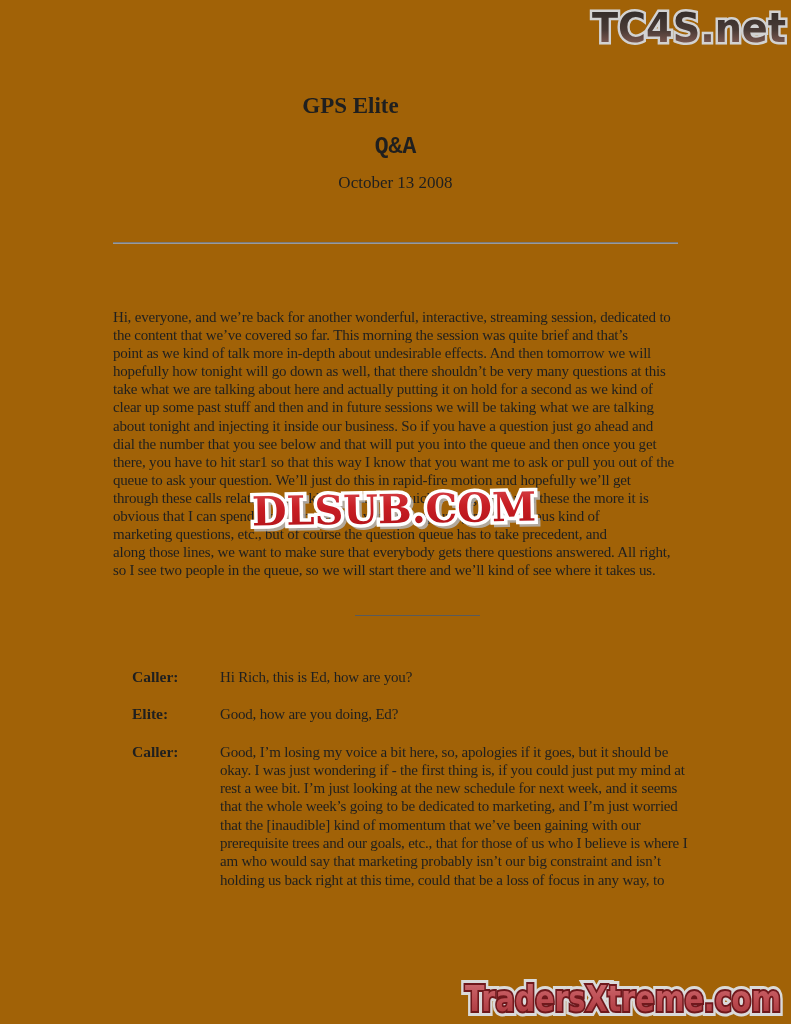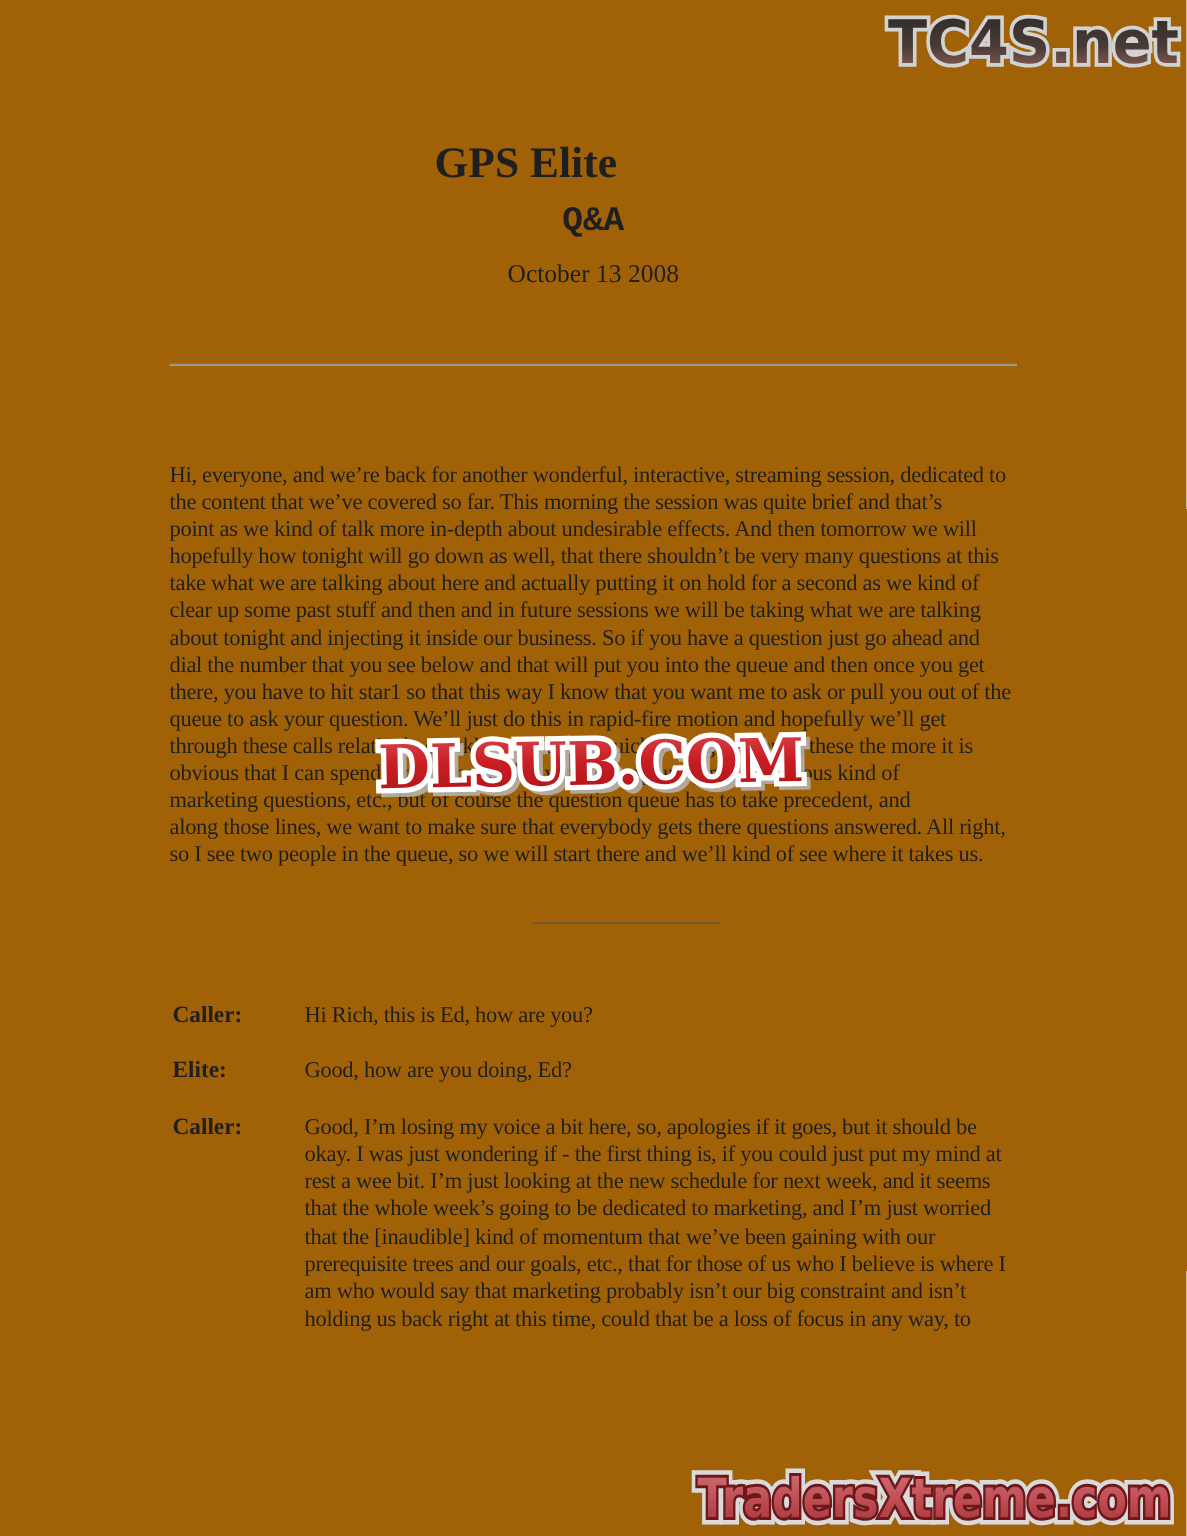--- a/index.html
+++ b/index.html
@@ -24,21 +24,21 @@
   }
   .hdr-text {
     font-family: "DejaVu Sans", sans-serif;
     font-weight: bold;
     font-size: 40px;
   }
 
   
   .title {
     left: 0; top: 93px; width: 701px; text-align: center;
-    font-size: 29px; font-weight: bold;
+    font-size: 23px; font-weight: bold;
   }
   .subtitle {
     left: 0; top: 134px; width: 791px; text-align: center;
     font-size: 23px; font-weight: bold; font-family: Liberation Mono, monospace;
   }
   .doc-date {
     left: 0; top: 173px; width: 791px; text-align: center;
     font-size: 17px;
   }
 
@@ -66,21 +66,21 @@
     stroke: #ffffff; stroke-width: 7px; paint-order: stroke;
   }
 
   .divider2 { left: 355px; top: 615px; width: 125px; height: 1px; background: #5a5a5a; }
 
   
   .dialogue { left: 115px; top: 668px; width: 640px; }
   .dlg-row { display: flex; margin-bottom: 19px; }
   .speaker {
     width: 88px; flex: 0 0 88px;
-    font-weight: bold; font-size: 15.5px; line-height: 18.3px;
+    font-weight: bold; font-size: 15.5px; line-height: 18.3px; margin-left: 17px;
   }
   .speech {
     font-size: 15px; line-height: 18.3px; letter-spacing: -0.2px;
     white-space: nowrap;
   }
 
   
   .footer-logo { left: 456px; top: 974px; }
   .ftr-glow {
     font-family: "DejaVu Sans", sans-serif; font-weight: bold; font-size: 36px;

